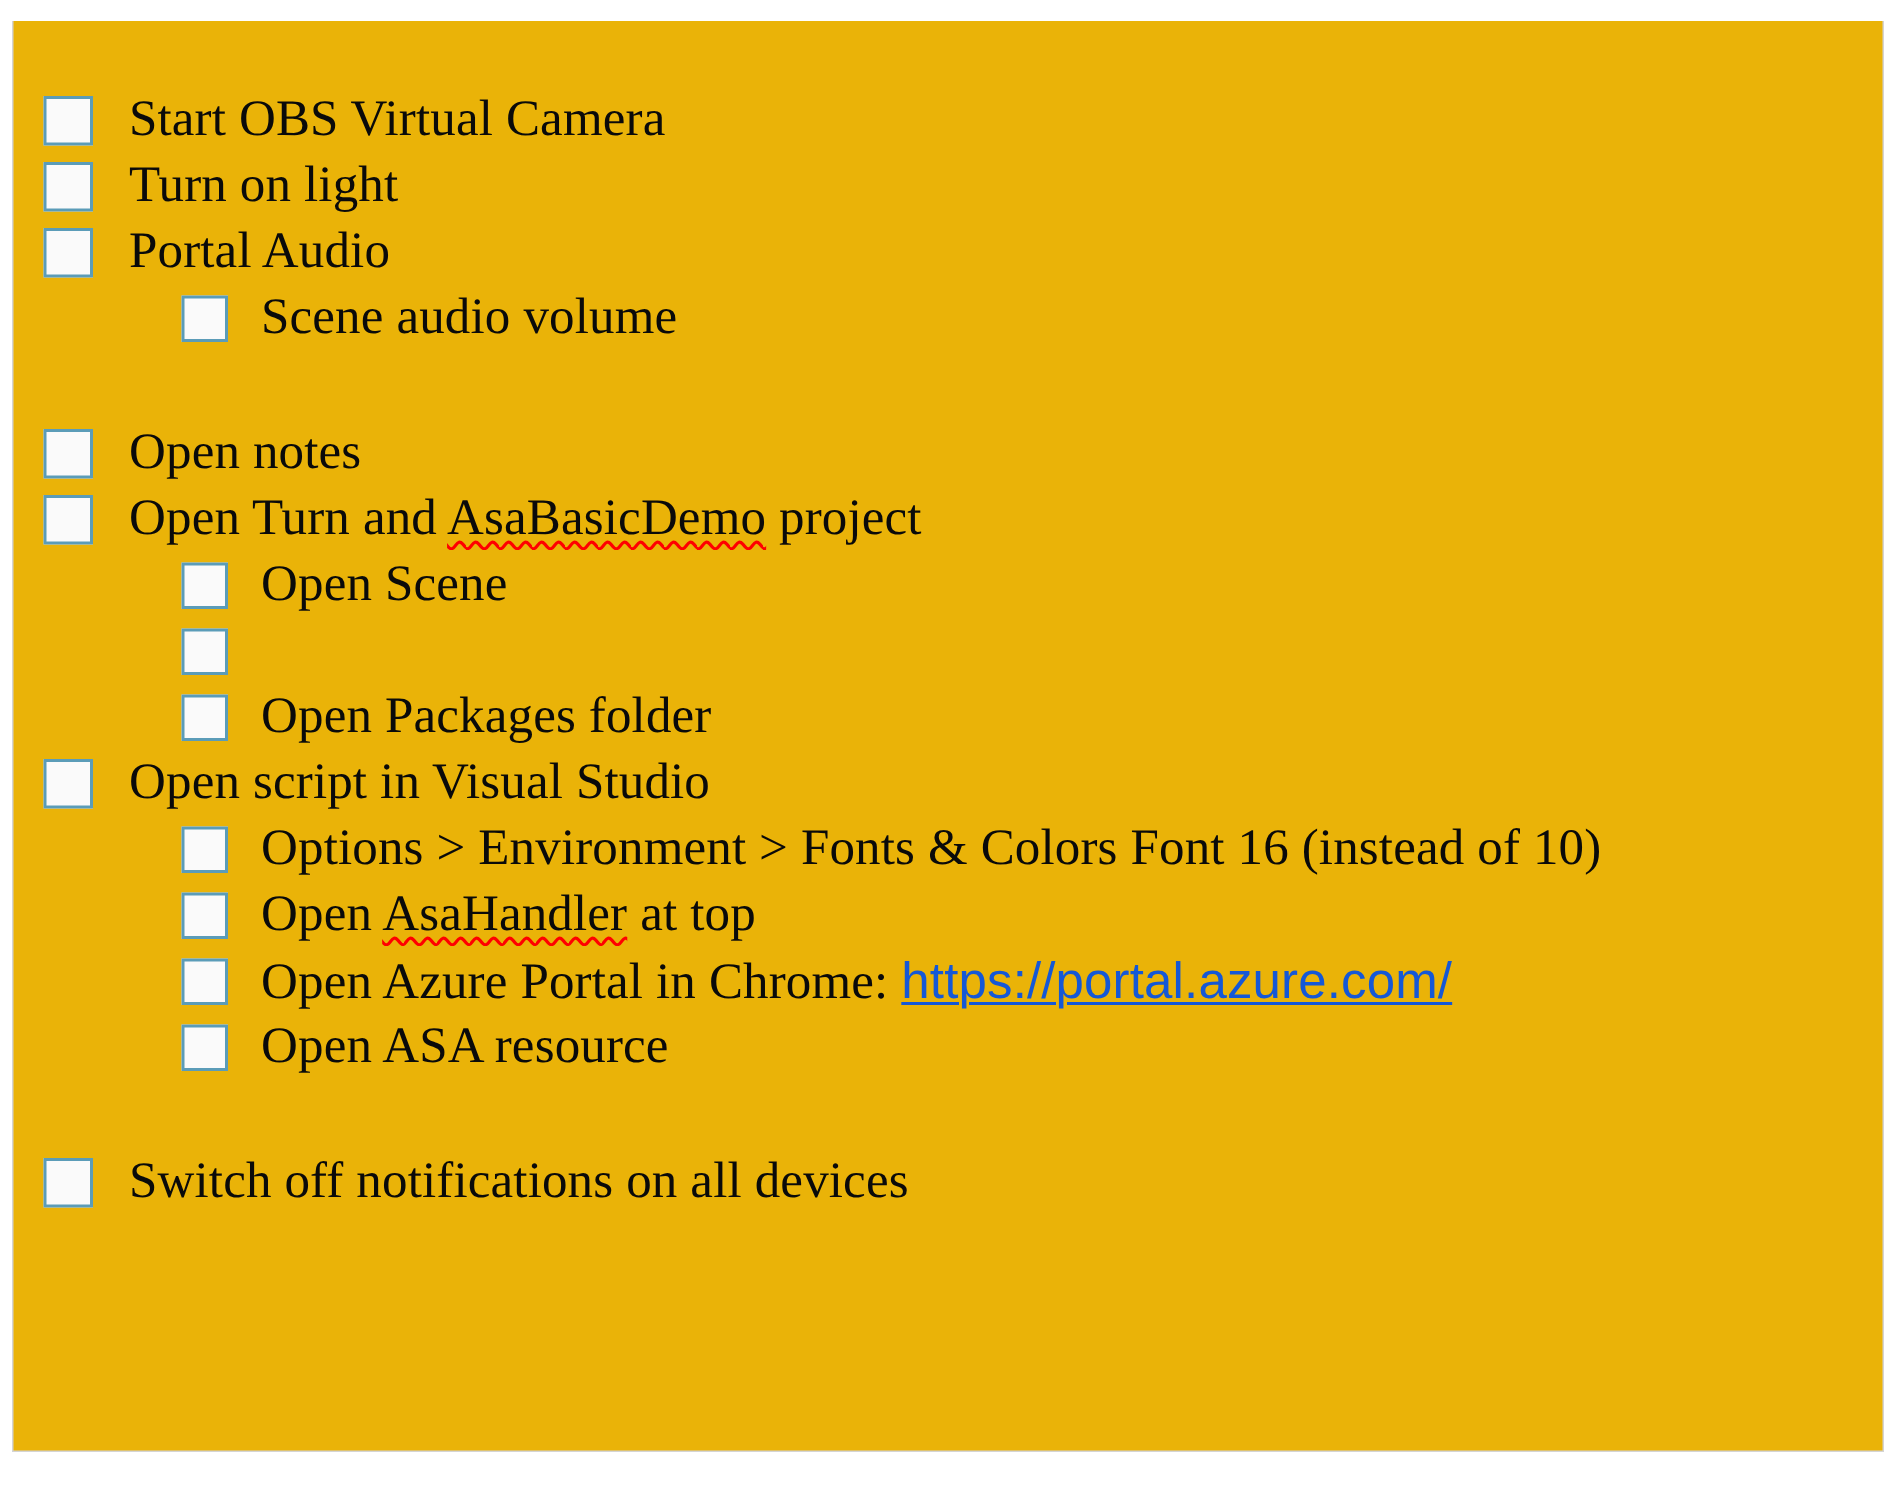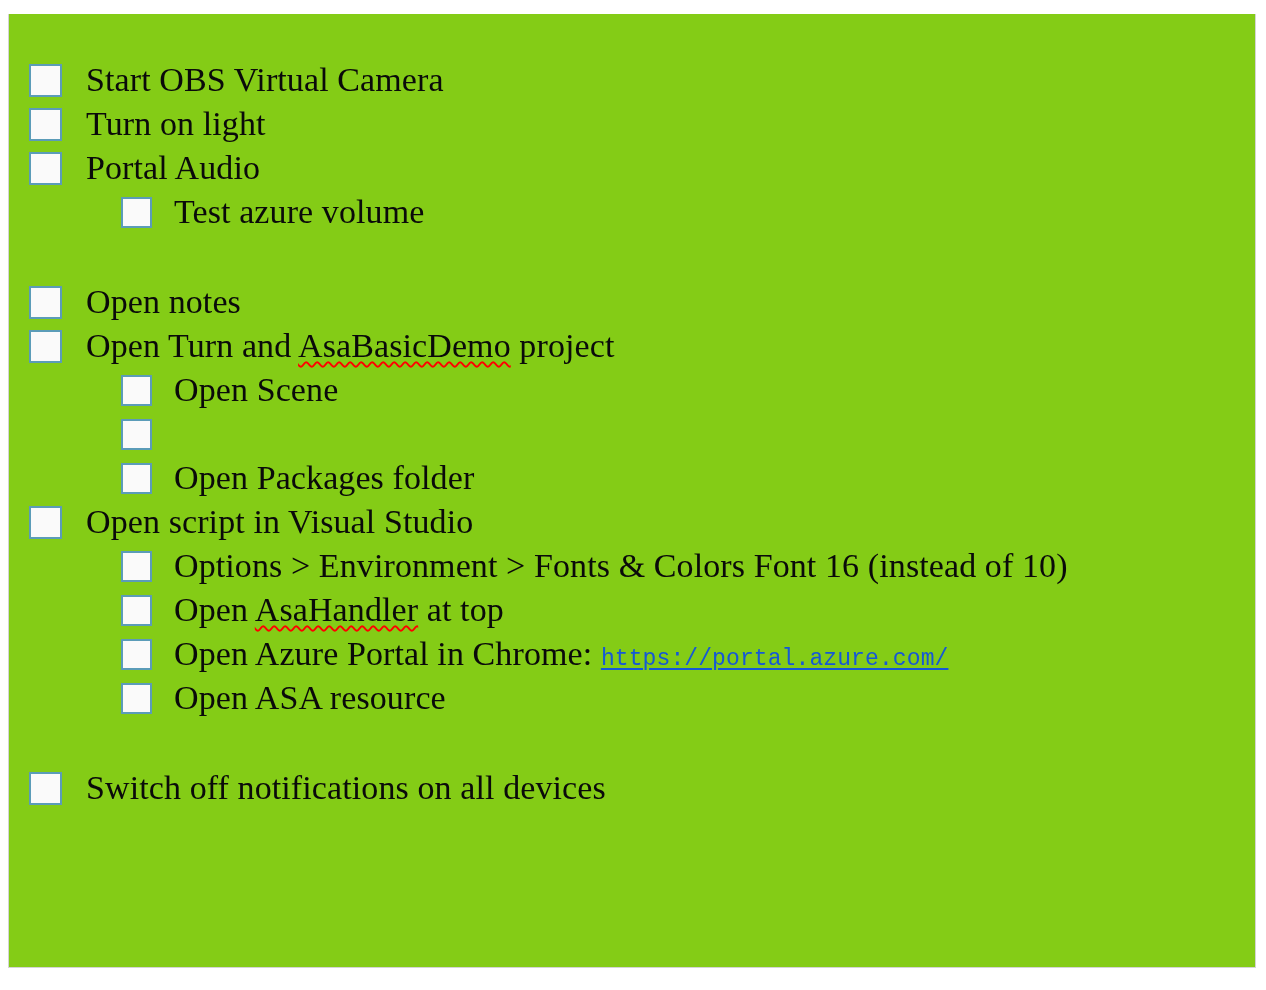--- a/index.html
+++ b/index.html
@@ -15,21 +15,21 @@
     font-family: "Liberation Serif", "DejaVu Serif", serif;
   }
 
   .window {
     position: absolute;
     left: 8px;
     top: 14px;
     width: 1248px;
     height: 954px;
     box-sizing: border-box;
-    background: #84cc16;
+    background: #eab308;
     border: 1px solid #d4d4d4;
     border-top: none;
   }
 
   
   .titlebar {
     position: absolute;
     left: 8px;
     top: 14px;
     width: 1248px;
@@ -115,22 +115,22 @@
 
   
   .misspell {
     text-decoration: underline wavy #ff0000;
     text-decoration-thickness: 2px;
     text-underline-offset: 4px;
   }
 
   
   .link {
-    font-family: Liberation Mono, monospace;
-    font-size: 23px;
+    font-family: Liberation Sans, sans-serif;
+    font-size: 34px;
     color: #1558d6;
     text-decoration: underline;
     text-decoration-thickness: 2px;
     text-underline-offset: 3px;
     cursor: pointer;
     margin-top: 40px;
   }
 </style>
 </head>
 <body>
@@ -157,21 +157,21 @@
       <div class="row">
         <span class="cbox"></span>
         <span class="label">Turn on light</span>
       </div>
       <div class="row">
         <span class="cbox"></span>
         <span class="label">Portal Audio</span>
       </div>
       <div class="row indent">
         <span class="cbox"></span>
-        <span class="label">Test azure volume</span>
+        <span class="label">Scene audio volume</span>
       </div>
       <div class="row spacer"></div>
       <div class="row">
         <span class="cbox"></span>
         <span class="label">Open notes</span>
       </div>
       <div class="row">
         <span class="cbox"></span>
         <span class="label"><span>Open Turn and </span><span class="misspell">AsaBasicDemo</span><span> project</span></span>
       </div>

